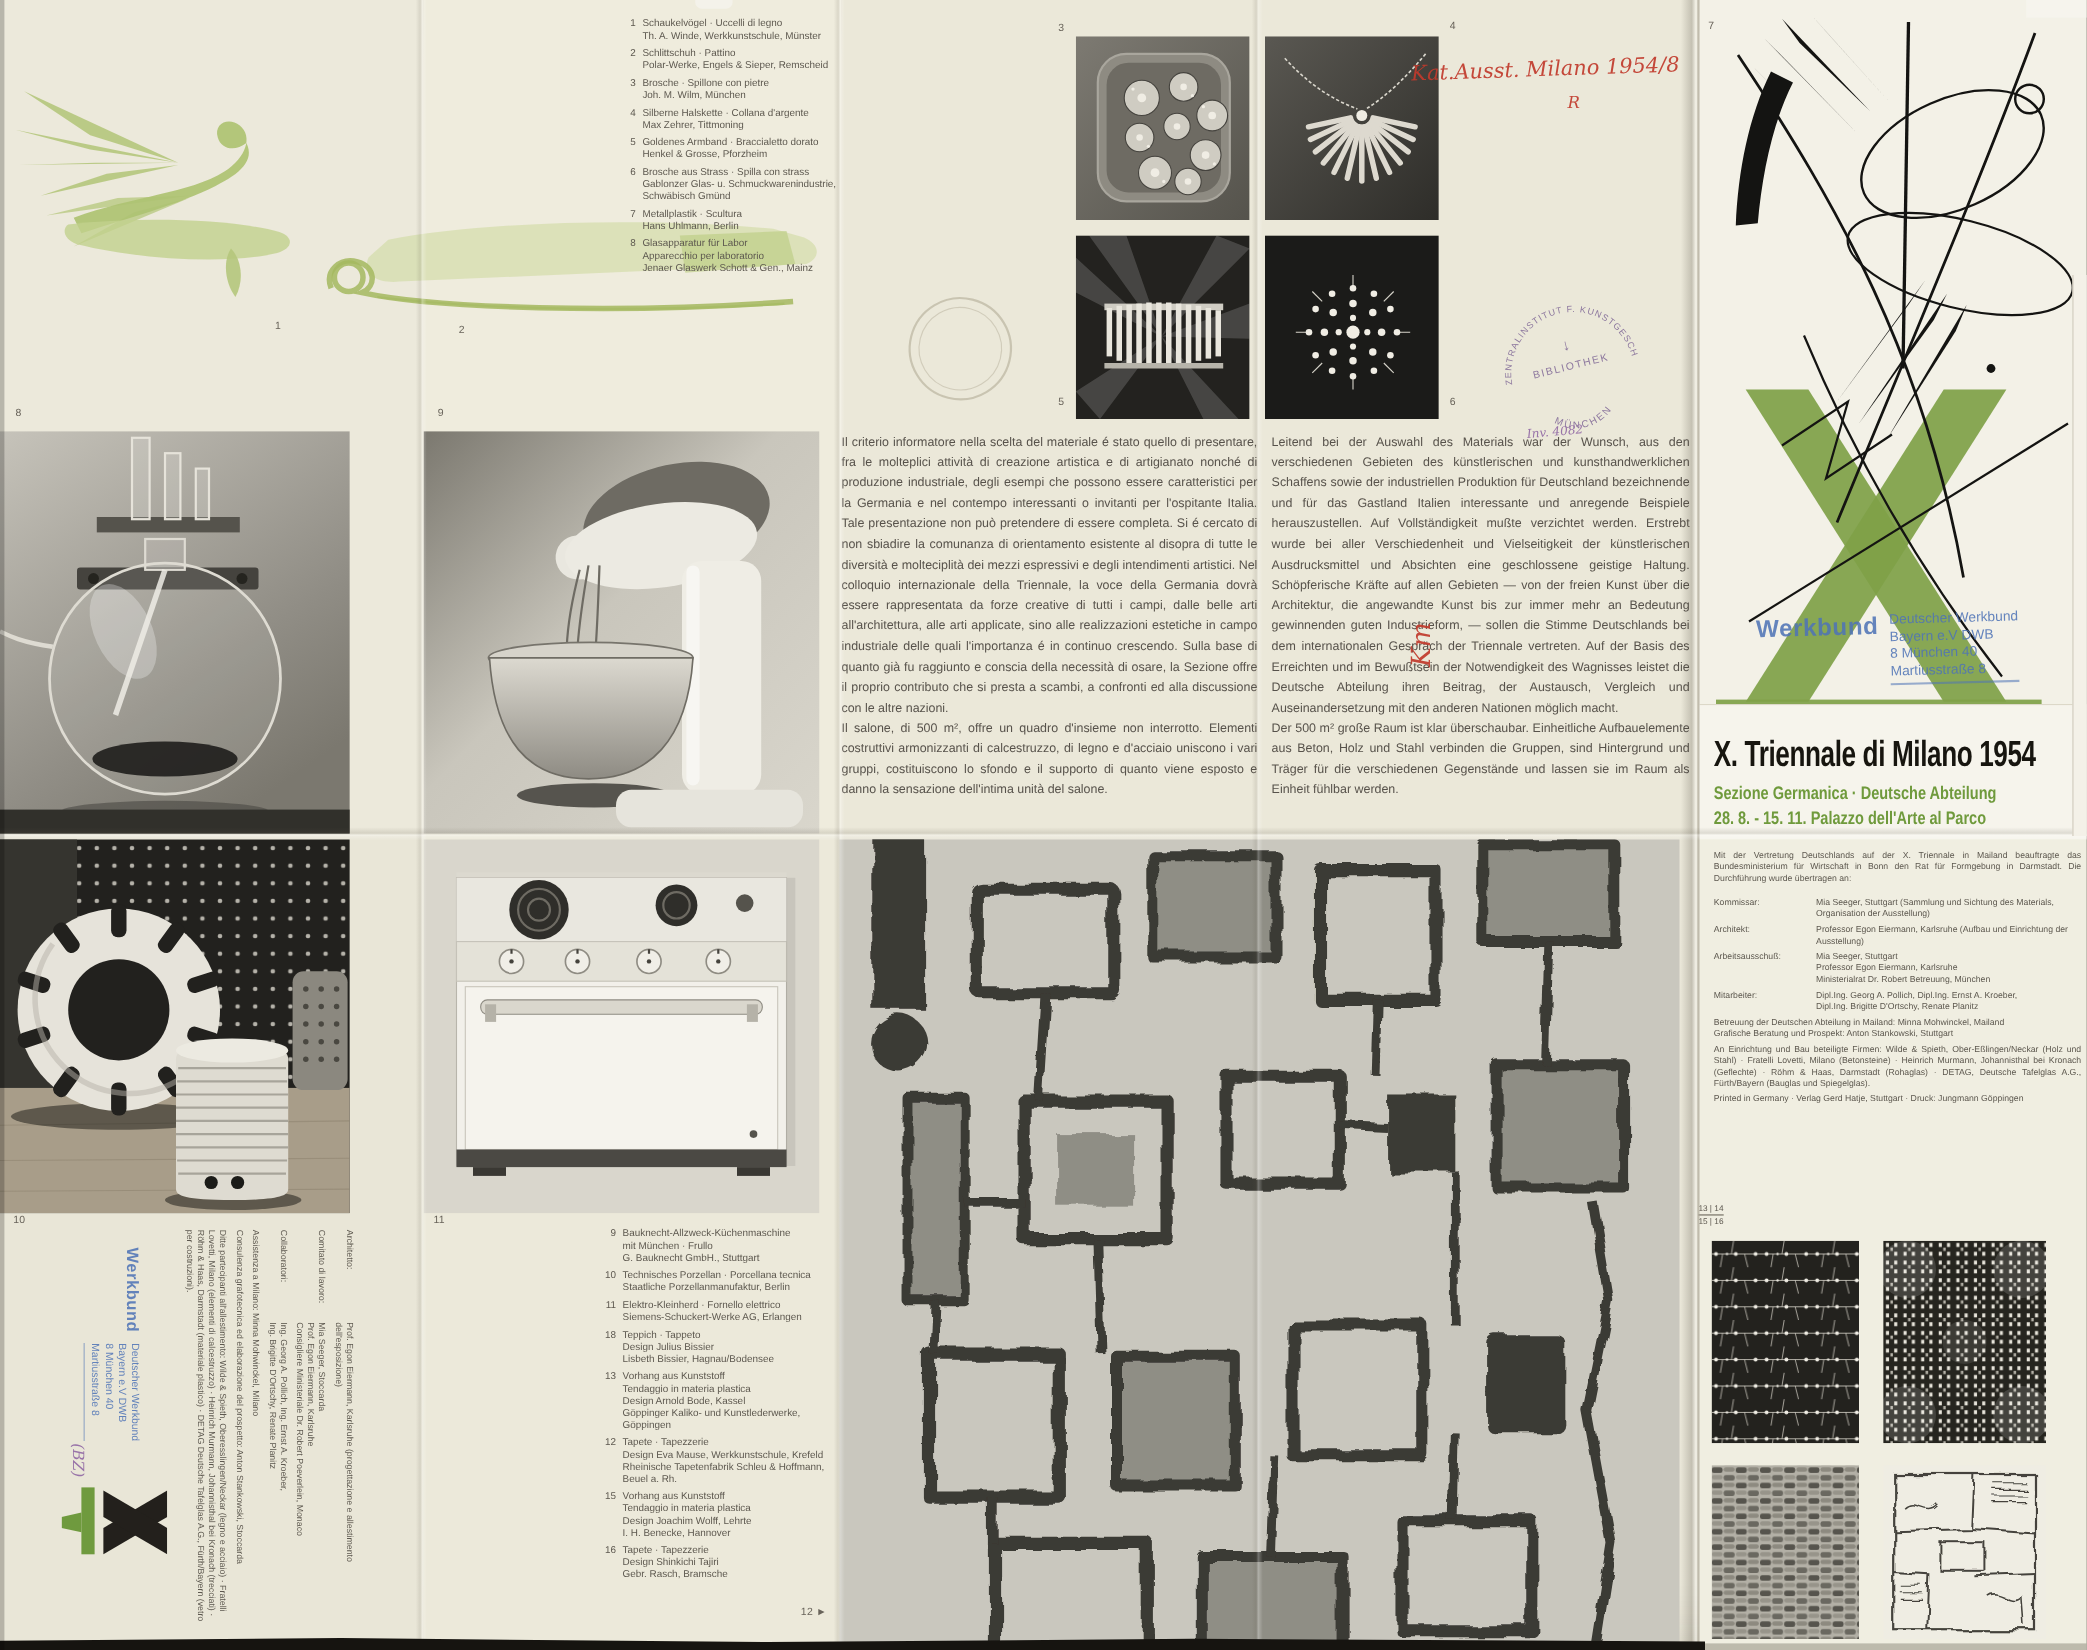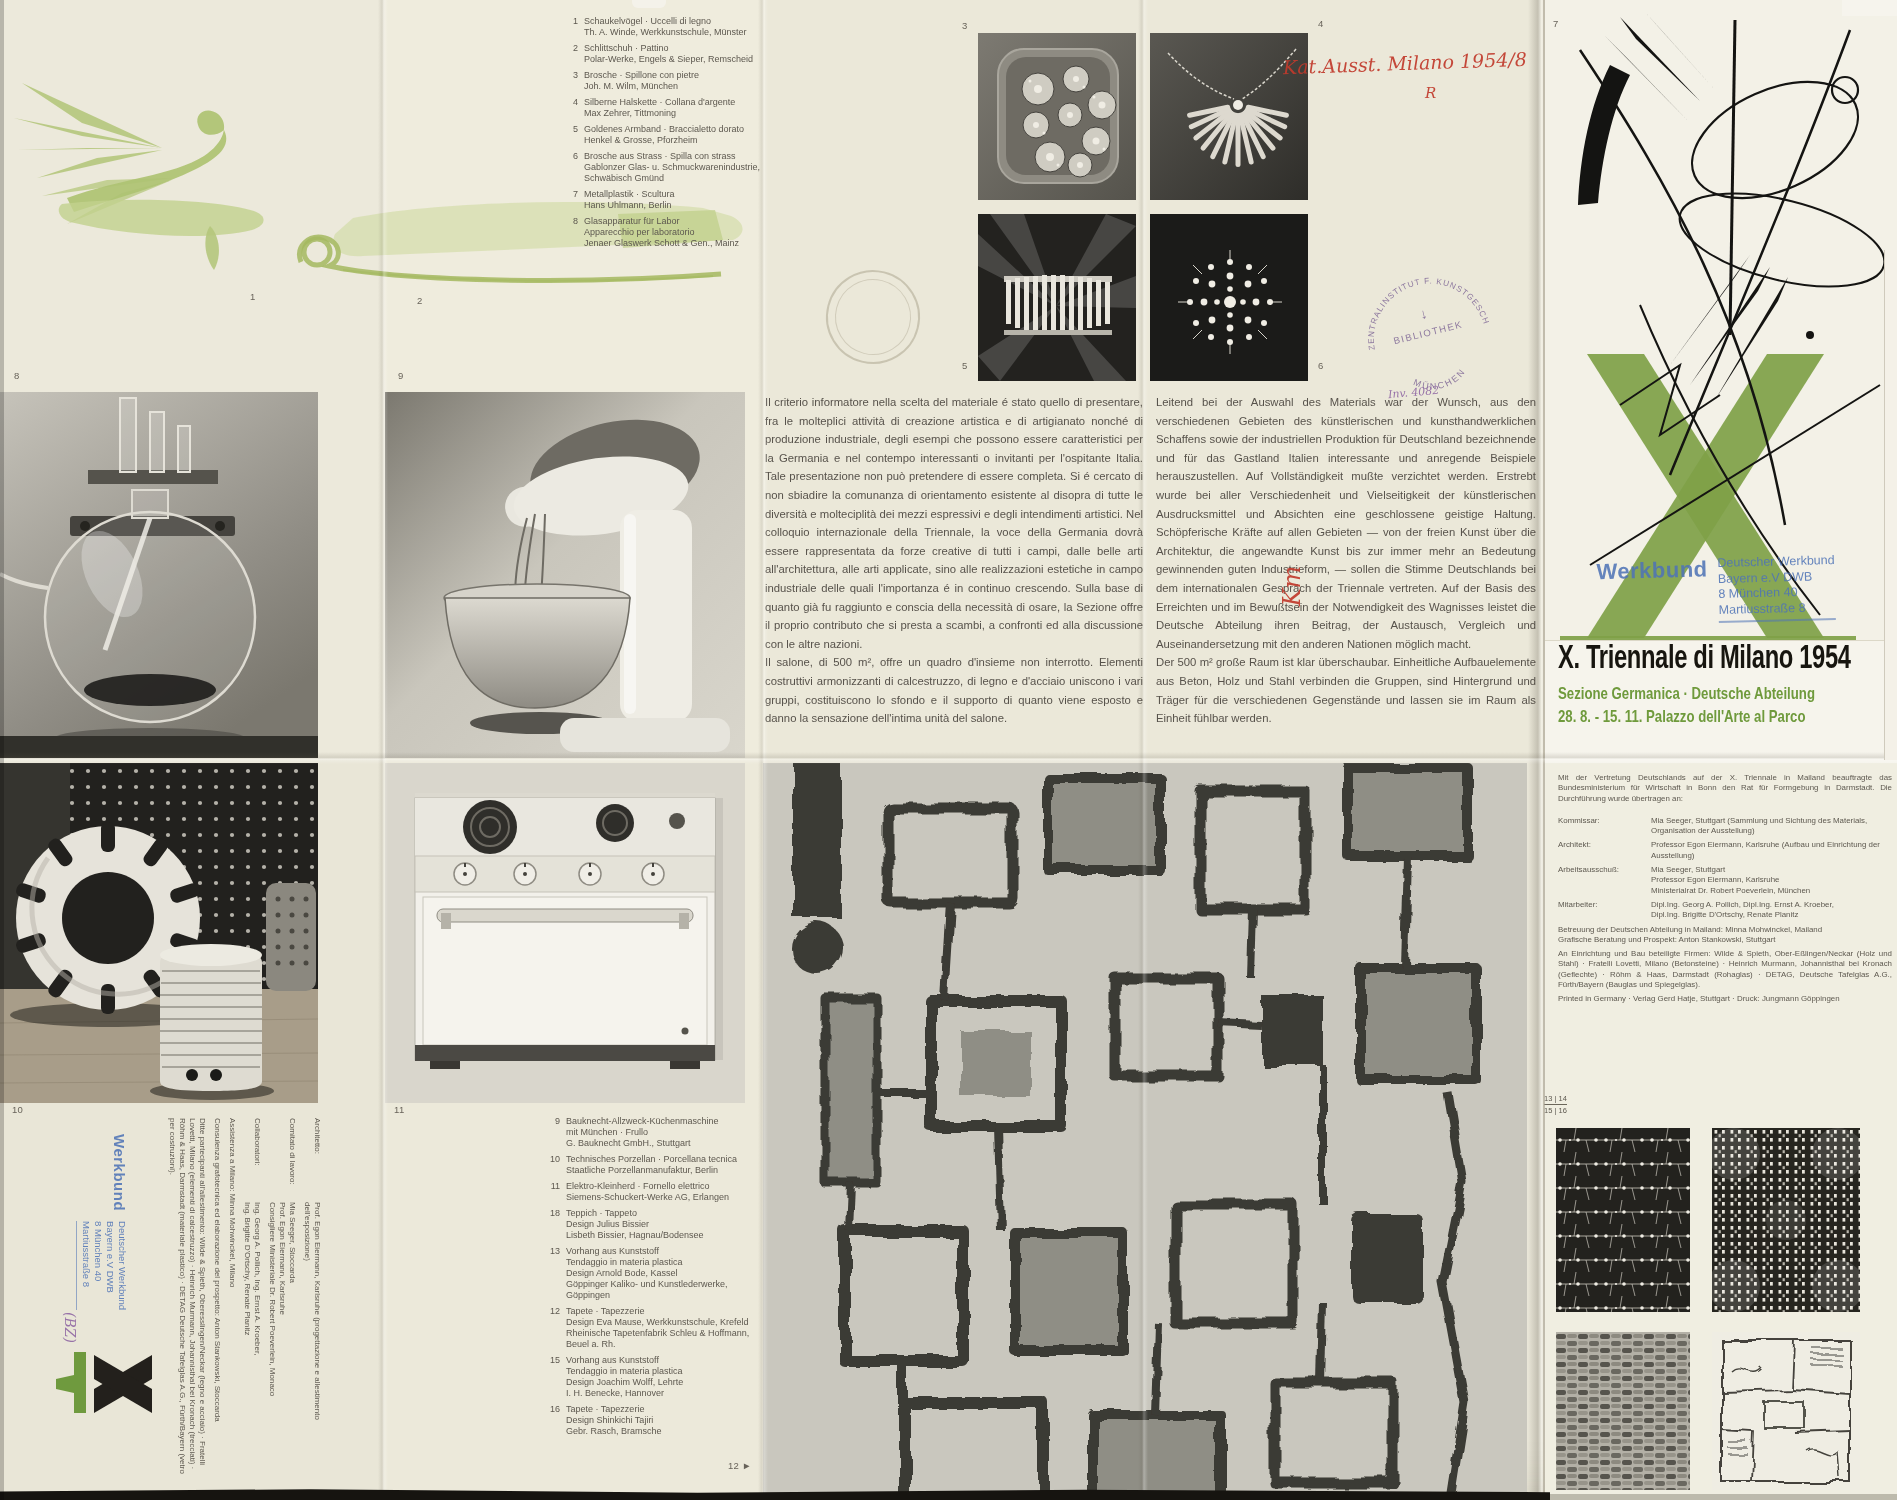--- a/index.html
+++ b/index.html
@@ -524,21 +524,21 @@
         <polygon points="40,52 128,140 64,76"></polygon>
       <polygon points="200,250 120,360 185,272"></polygon>
         <polygon points="220,262 140,380 208,286"></polygon>
       <polygon points="238,272 165,395 228,296"></polygon>
       <path d="M60 60 C40 100 30 150 28 200 L48 198 C52 152 62 105 80 70 Z"></path>
       <circle cx="260" cy="330" r="4"></circle>
     </g>
   </svg>
 
   <div class="abs" style="left:1545px;top:640px;width:352px;height:122px;background:#f6f4ec;border-top:1px solid #dcd8c8"></div>
-  <div class="abs" style="left:1558px;top:638px;width:340px">
+  <div class="abs" style="left:1558px;top:666px;width:340px">
     <div class="mast-title">X. Triennale di Milano 1954</div>
     <div class="mast-sub" style="margin-top:8px">Sezione Germanica · Deutsche Abteilung</div>
     <div class="mast-sub" style="margin-top:4px">28. 8. - 15. 11.  Palazzo dell'Arte al Parco</div>
   </div>
 
   <div class="abs" style="left:1597px;top:556px;width:245px;transform:rotate(-1.5deg)">
     <div class="stamp-blue">
       <span class="wb-big">Werkbund</span>
       <span class="wb-lines pre">Deutscher Werkbund
 Bayern e.V DWB
@@ -560,21 +560,21 @@
         <div class="row">
           <span class="lbl">Architekt:</span>
           <span class="val pre">Professor Egon Eiermann, Karlsruhe (Aufbau und Einrichtung der
 Ausstellung)</span>
         </div>
 
         <div class="row">
           <span class="lbl">Arbeitsausschuß:</span>
           <span class="val pre">Mia Seeger, Stuttgart
 Professor Egon Eiermann, Karlsruhe
-Ministerialrat Dr. Robert Poeverlein, München</span>
+Ministerialrat Dr. Robert Betreuung, München</span>
         </div>
 
         <div class="row">
           <span class="lbl">Mitarbeiter:</span>
           <span class="val pre">Dipl.Ing. Georg A. Pollich, Dipl.Ing. Ernst A. Kroeber,
 Dipl.Ing. Brigitte D'Ortschy, Renate Planitz</span>
         </div>
 
         <div class="row">
           <span class="lbl"></span>

